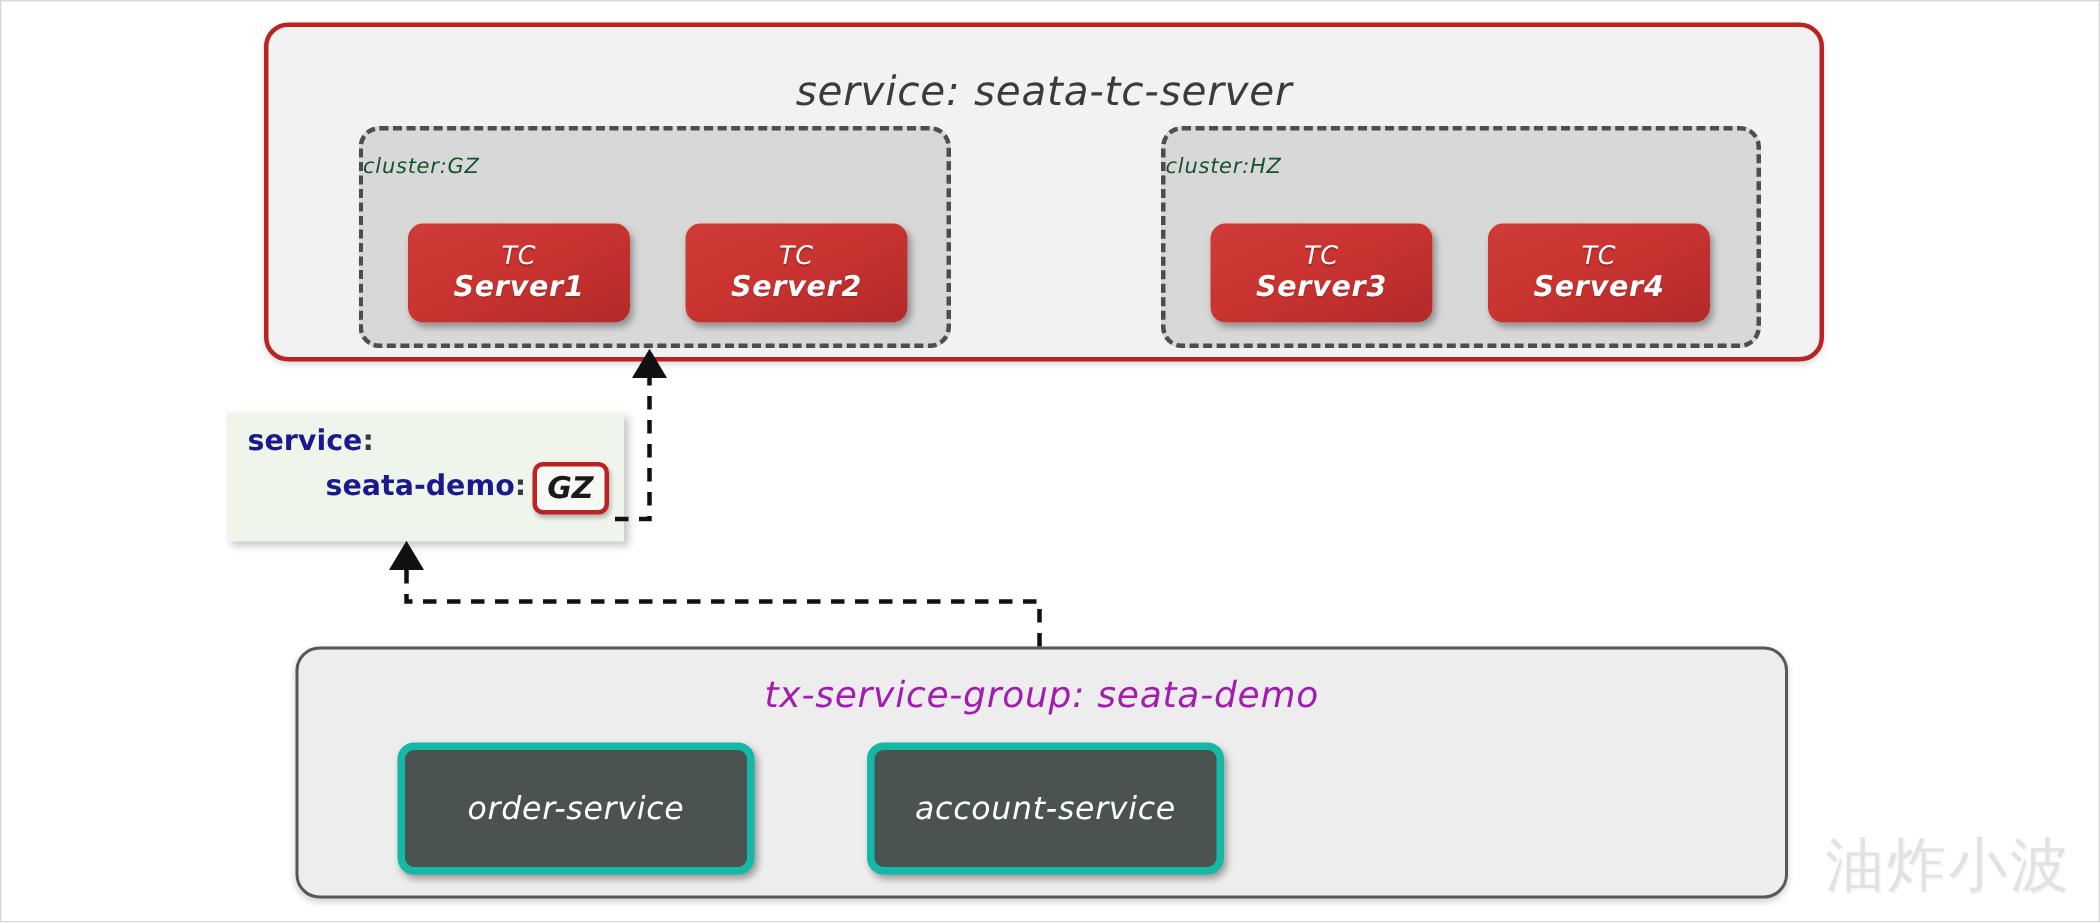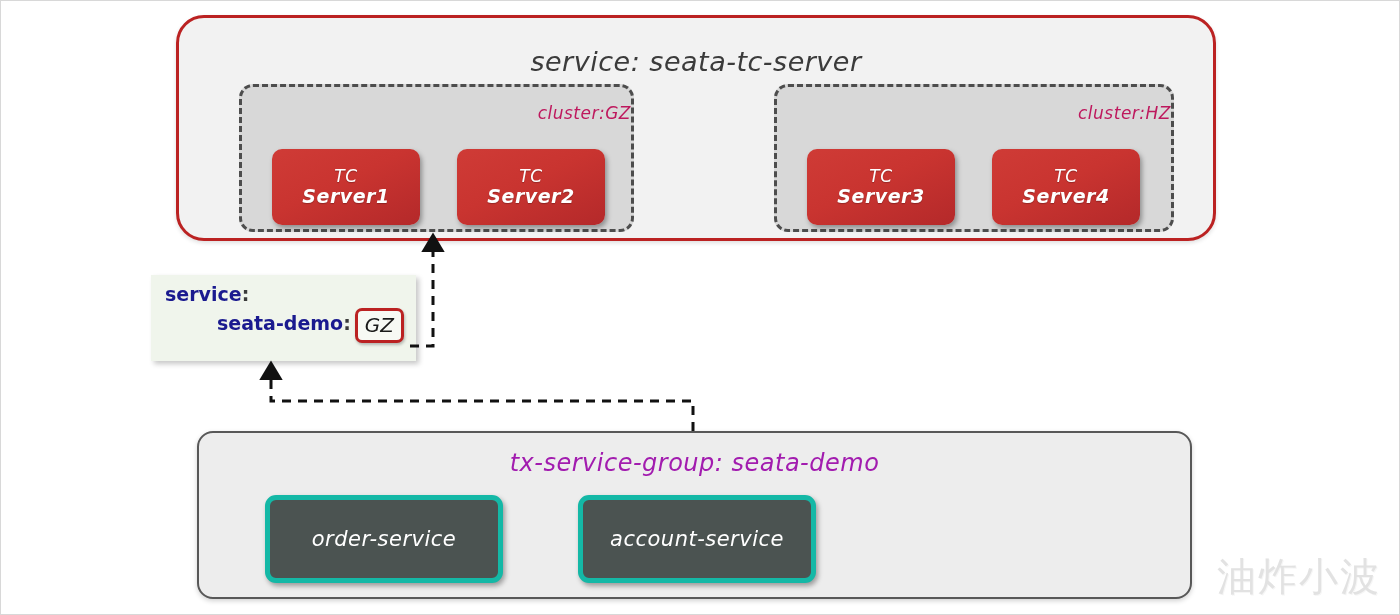--- a/index.html
+++ b/index.html
@@ -30,21 +30,21 @@
   
   #service-box {
     position: absolute;
     left: 175px;
     top: 14px;
     width: 1040px;
     height: 226px;
     box-sizing: border-box;
     background: #f2f2f2;
     border: 3px solid #bb2222;
-    border-radius: 28px;
+    border-radius: 16px;
     box-shadow: 0 2px 4px rgba(0,0,0,.13);
   }
   #service-title {
     position: absolute;
     top: 28px;
     left: 0;
     width: 100%;
     text-align: center;
     font-size: 27px;
     color: #3b3b3b;
@@ -60,31 +60,31 @@
     border: 3px dashed #4d4d4d;
     border-radius: 14px;
   }
   #cluster-gz { left: 60px;  width: 395px; }
   #cluster-hz { left: 595px; width: 400px; }
   .cluster-title {
     position: absolute;
     top: 16px;
     left: 0;
     width: 100%;
-    text-align: right;
-    font-size: 17px;
-    color: #be185d;
+    text-align: left;
+    font-size: 14px;
+    color: #14532d;
   }
 
   
   .tc-node {
     position: absolute;
     top: 62px;
     width: 148px;
-    height: 76px;
+    height: 66px;
     border-radius: 10px;
     background: linear-gradient(155deg, #cf3b36 0%, #c93430 45%, #b4292a 100%);
     box-shadow: 2px 3px 5px rgba(0,0,0,.35);
     color: #ffffff;
     display: flex;
     flex-direction: column;
     align-items: center;
     justify-content: center;
     line-height: 1.12;
     font-size: 18px;
@@ -115,21 +115,21 @@
   #config-box .lvl1 { padding-left: 0;    }
   #config-box .lvl2 { padding-left: 18px; }
   #config-box .lvl3 { padding-left: 52px; white-space: nowrap; }
   .colon { color: #3a3a3a; font-weight: bold; }
   #gz-chip {
     display: inline-block;
     border: 3px solid #bb2222;
     border-radius: 7px;
     background: #f7f9f4;
     color: #1a1a1a;
-    font-weight: normal;
+    font-weight: bold;
     font-style: italic;
     font-size: 20px;
     padding: 0px 7px 1px 7px;
     margin-left: 4px;
     vertical-align: -2px;
     box-shadow: 1px 2px 3px rgba(0,0,0,.25);
   }
 
   
   #group-box {

